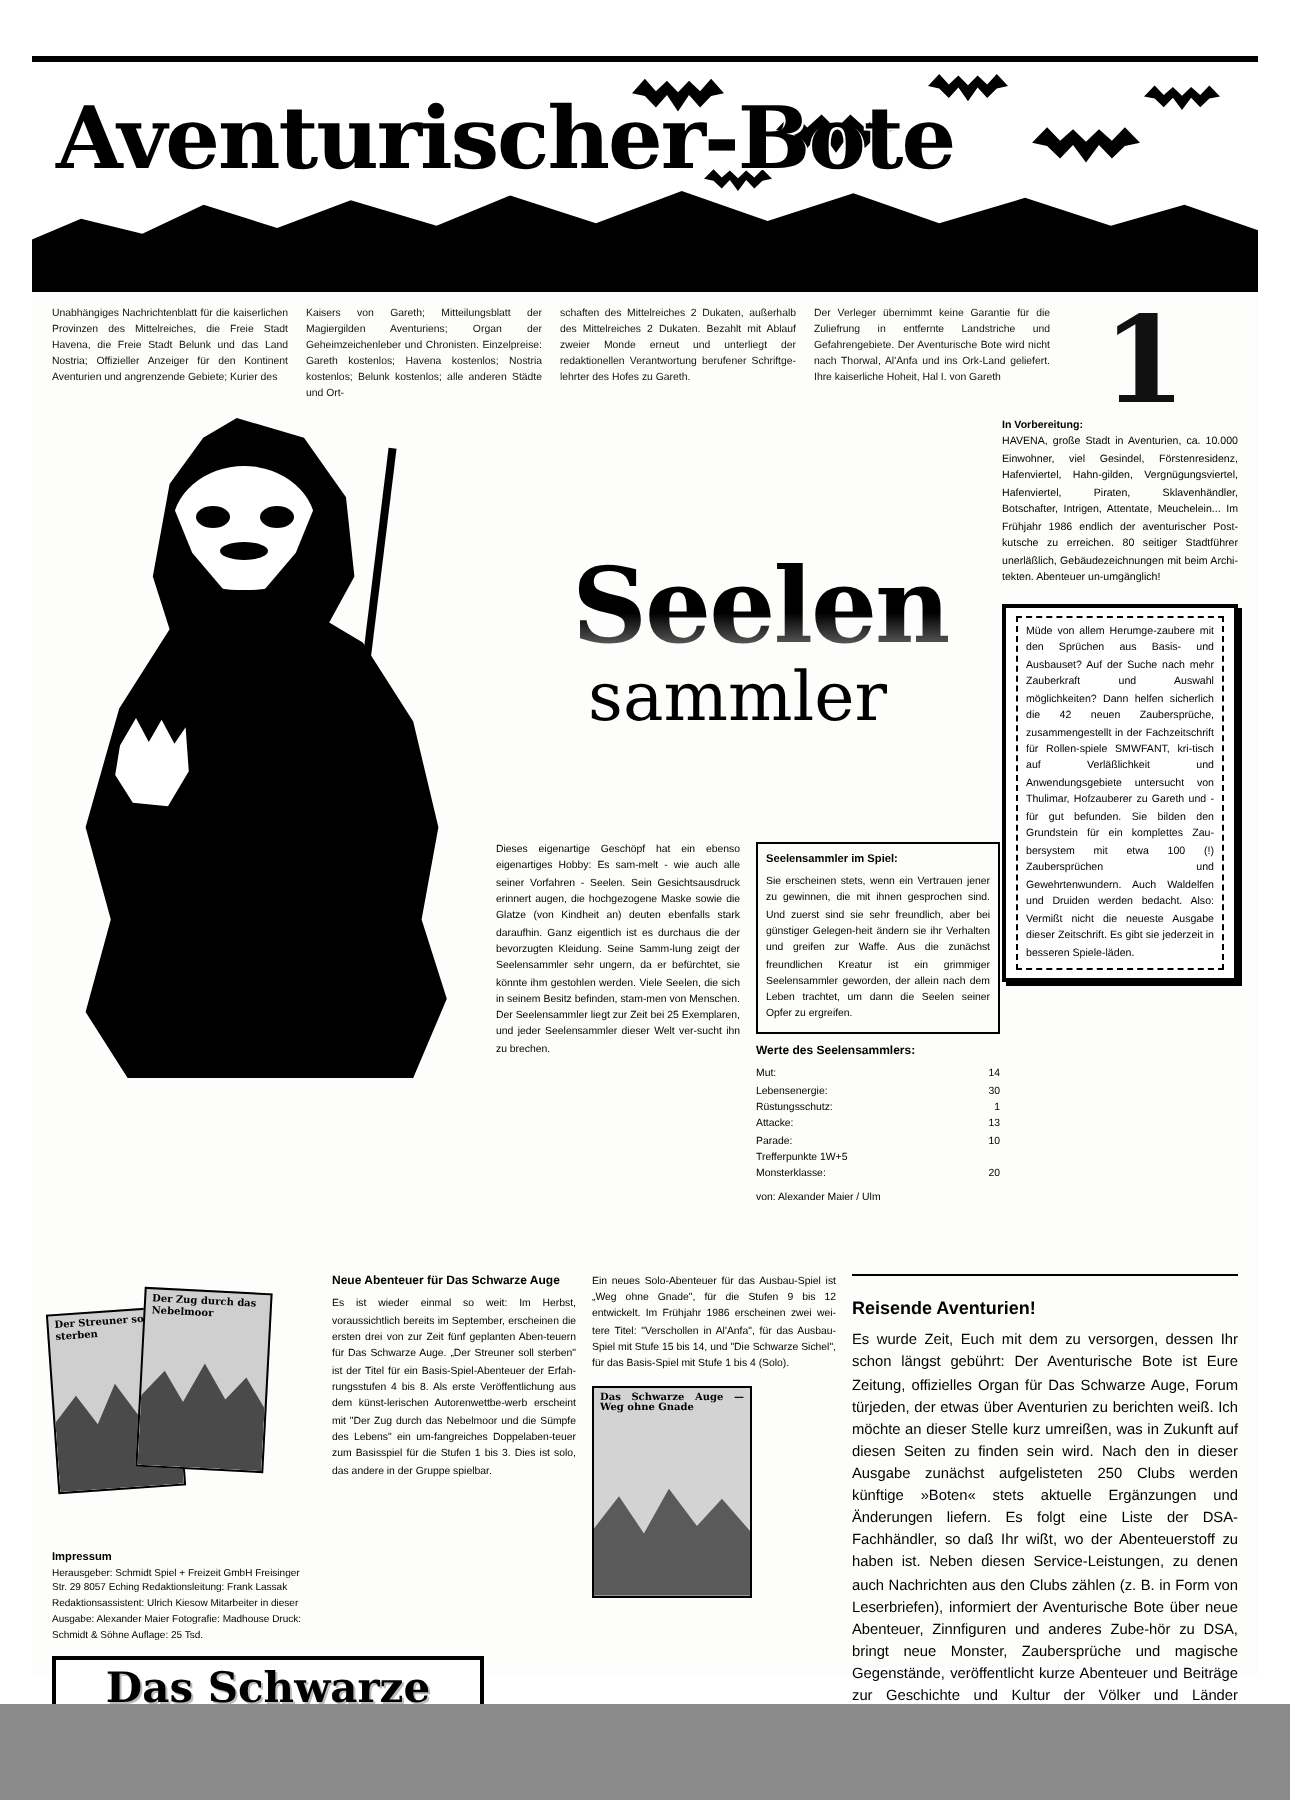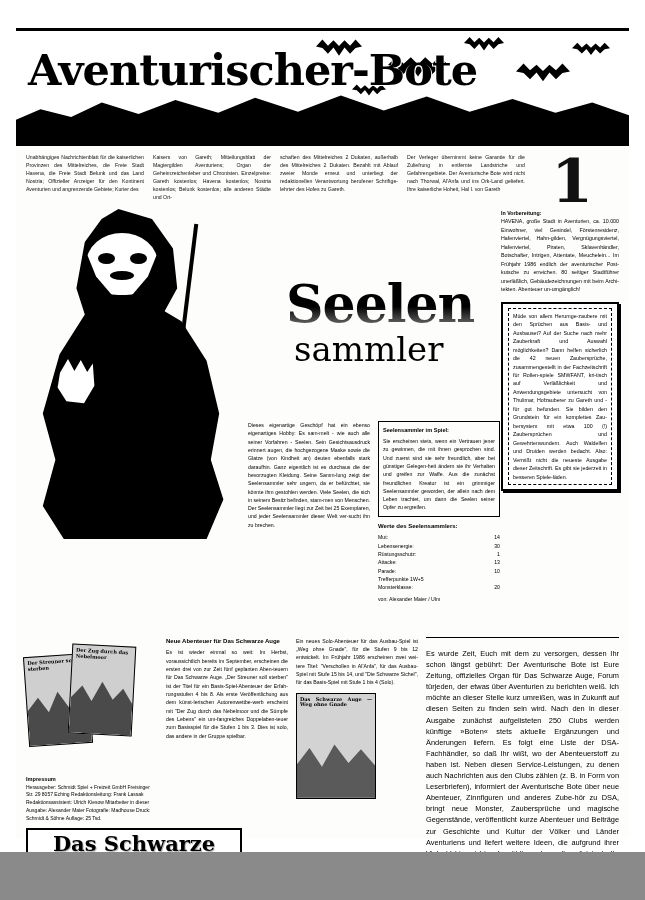--- a/index.html
+++ b/index.html
@@ -339,20 +339,21 @@
           <div>Ein neues Solo-Abenteuer für das Ausbau-Spiel ist „Weg ohne Gnade", für die Stufen 9 bis 12 entwickelt. Im Frühjahr 1986 erscheinen zwei wei-tere Titel: "Verschollen in Al'Anfa", für das Ausbau-Spiel mit Stufe 15 bis 14, und "Die Schwarze Sichel", für das Basis-Spiel mit Stufe 1 bis 4 (Solo).</div>
           <div class="small-book" style="margin-top:6px;">
             <div class="bt">Das Schwarze Auge — Weg ohne Gnade</div>
             <div class="ba"></div>
           </div>
         </div>
 
         <div style="flex:1;">
           <div class="editorial-wrap">
             <div class="editorial">
+              <h2>Reisende Aventurien!</h2>
               <div>Es wurde Zeit, Euch mit dem zu versorgen, dessen Ihr schon längst gebührt: Der Aventurische Bote ist Eure Zeitung, offizielles Organ für Das Schwarze Auge, Forum türjeden, der etwas über Aventurien zu berichten weiß. Ich möchte an dieser Stelle kurz umreißen, was in Zukunft auf diesen Seiten zu finden sein wird. Nach den in dieser Ausgabe zunächst aufgelisteten 250 Clubs werden künftige »Boten« stets aktuelle Ergänzungen und Änderungen liefern. Es folgt eine Liste der DSA-Fachhändler, so daß Ihr wißt, wo der Abenteuerstoff zu haben ist. Neben diesen Service-Leistungen, zu denen auch Nachrichten aus den Clubs zählen (z. B. in Form von Leserbriefen), informiert der Aventurische Bote über neue Abenteuer, Zinnfiguren und anderes Zube-hör zu DSA, bringt neue Monster, Zaubersprüche und magische Gegenstände, veröffentlicht kurze Abenteuer und Beiträge zur Geschichte und Kultur der Völker und Länder Aventuriens und liefert weitere Ideen, die aufgrund ihrer Vielzahl hier nicht aufgezählt werden sollen. Jetzt, da Ihr wißt, wa der dem nächsten Seiten auf Euch zukommt, möchte ich mich - nicht ohne Euch viel Spaß und Abenteuerfreude zu wünschen - bis zur nächsten Ausgabe verab-schieden.</div>
 
             </div>
           </div>
         </div>
 
       </div>
     </div>
   </div>
 </div>

